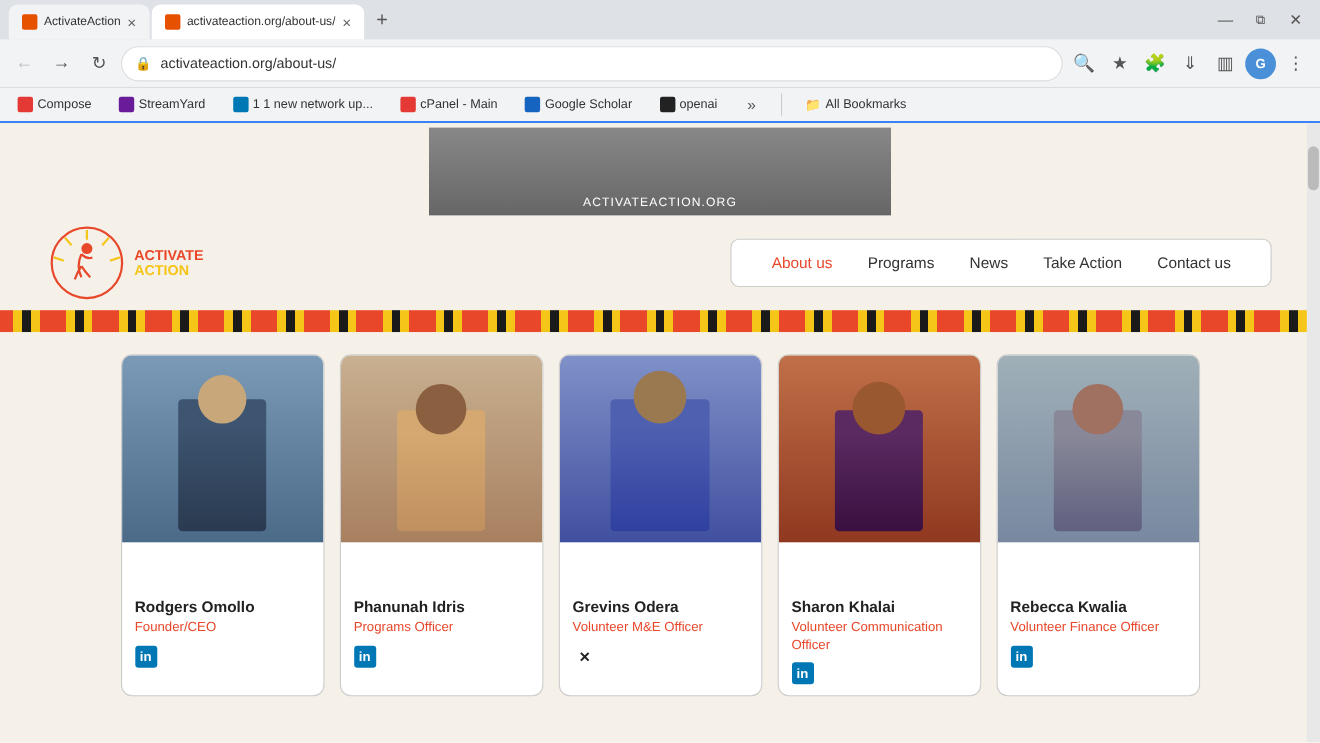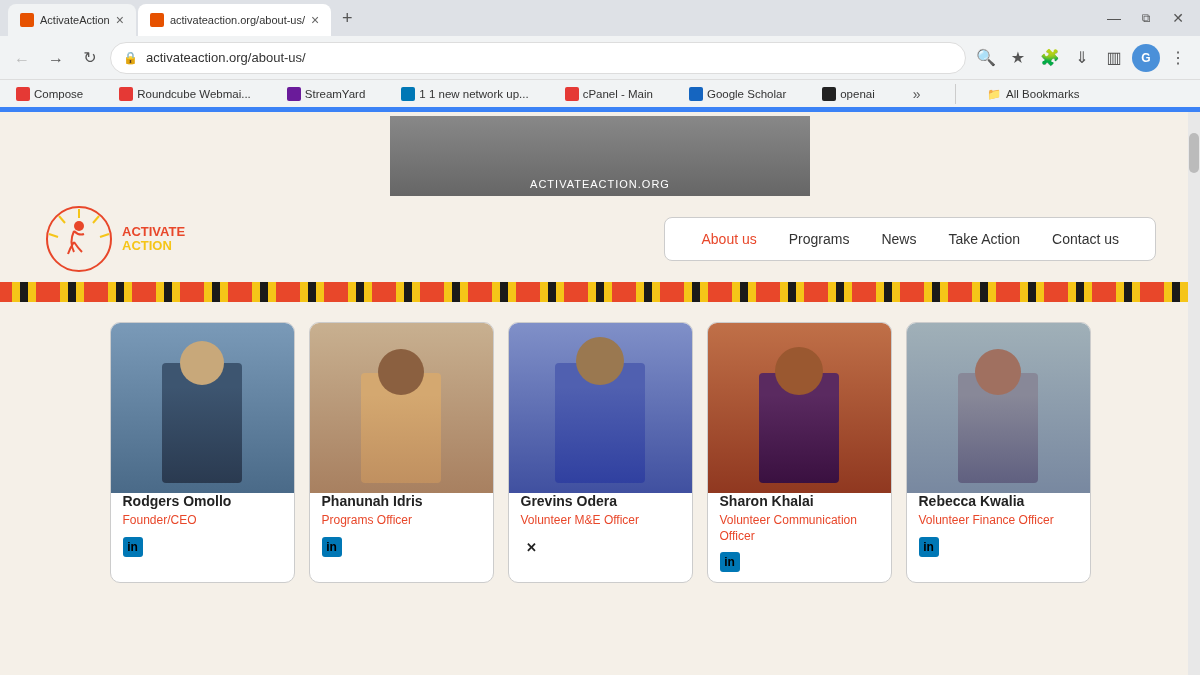--- a/index.html
+++ b/index.html
@@ -20,21 +20,21 @@
     .toolbar { height: 44px; background: #f1f3f4; display: flex; align-items: center; padding: 0 8px; gap: 6px; border-bottom: 1px solid #ddd; }
     .toolbar-btn { width: 28px; height: 28px; border-radius: 50%; border: none; background: transparent; cursor: pointer; display: flex; align-items: center; justify-content: center; font-size: 16px; color: #555; }
     .toolbar-btn.disabled { color: #bbb; cursor: default; }
     .address-bar { flex: 1; height: 32px; background: #fff; border: 1px solid #ddd; border-radius: 16px; display: flex; align-items: center; padding: 0 12px; gap: 8px; font-size: 13px; color: #333; }
     .address-icon { font-size: 12px; color: #555; }
     .address-text { font-size: 13px; color: #333; flex: 1; }
     .toolbar-right { display: flex; gap: 4px; align-items: center; }
     .profile-circle { width: 28px; height: 28px; border-radius: 50%; background: #4a90d9; display: flex; align-items: center; justify-content: center; color: white; font-size: 12px; font-weight: bold; }
 
     
-    .bookmarks-bar { height: 32px; background: #f1f3f4; display: flex; align-items: center; padding: 0 8px; gap: 20px; border-bottom: 5px solid #3b82f6; overflow: hidden; }
+    .bookmarks-bar { height: 32px; background: #f1f3f4; display: flex; align-items: center; padding: 0 8px; gap: 9px; border-bottom: 2px solid #3b82f6; overflow: hidden; }
     .bookmark-item { height: 24px; display: flex; align-items: center; padding: 0 8px; border-radius: 4px; font-size: 11.5px; color: #333; cursor: pointer; white-space: nowrap; gap: 4px; }
     .bookmark-favicon { width: 14px; height: 14px; flex-shrink: 0; border-radius: 2px; }
     .bookmarks-folder { height: 24px; display: flex; align-items: center; padding: 0 8px; gap: 4px; font-size: 11.5px; color: #333; cursor: pointer; border-radius: 4px; white-space: nowrap; }
 
     
     .web-content { flex: 1; background: #f5f0e8; overflow: hidden; position: relative; display: flex; flex-direction: column; }
 
     
     .site-header { background: #f5f0e8; padding: 8px 44px; display: flex; align-items: center; justify-content: space-between; }
     .site-logo { display: flex; align-items: center; gap: 8px; }
@@ -46,33 +46,33 @@
     
     .pattern-bar { height: 20px; background: repeating-linear-gradient(90deg, #e8472a 0px, #e8472a 12px, #f5c518 12px, #f5c518 20px, #1a1a1a 20px, #1a1a1a 28px, #f5c518 28px, #f5c518 36px, #e8472a 36px, #e8472a 48px); }
 
     
     .main-content { flex: 1; padding: 20px 60px 20px; background: #f5f0e8; }
     .team-title { text-align: center; font-size: 38px; font-weight: 400; color: #222; margin-bottom: 24px; font-family: Georgia, serif; }
 
     .team-grid { display: flex; gap: 14px; justify-content: center; }
     .team-card { background: #fff; border: 1.5px solid #ccc; border-radius: 10px; width: 185px; overflow: hidden; display: flex; flex-direction: column; }
     .photo-placeholder { width: 100%; height: 170px; background: #aaa; }
-    .team-info { padding: 0 12px 10px; }
+    .team-info { padding: 28px 12px 10px; margin-top: 22px; }
     .team-name { font-size: 14px; font-weight: bold; color: #222; margin-bottom: 4px; }
     .team-role { font-size: 12px; color: #e8472a; margin-bottom: 8px; line-height: 1.3; }
     .team-social { display: flex; gap: 8px; }
     .social-icon { width: 22px; height: 22px; display: flex; align-items: center; justify-content: center; font-size: 15px; color: #0077b5; cursor: pointer; }
     .social-icon.x { color: #222; font-size: 13px; font-weight: bold; }
 
     
     .scrollbar { position: absolute; right: 0; top: 0; bottom: 0; width: 12px; background: #e8e8e8; }
     .scrollbar-thumb { width: 10px; height: 40px; background: #bbb; border-radius: 6px; margin: 1px auto; position: relative; top: 20px; }
 
     
-    .linkedin-box { width: 20px; height: 20px; background: #0077b5; border-radius: 3px; display: flex; align-items: center; justify-content: center; color: #000000; font-size: 12px; font-weight: bold; }
+    .linkedin-box { width: 20px; height: 20px; background: #0077b5; border-radius: 3px; display: flex; align-items: center; justify-content: center; color: #ffffff; font-size: 12px; font-weight: bold; }
     .fav-orange { background: #e65100; }
   </style>
 </head>
 <body>
 
 <div class="browser-frame">
 
   <div class="tab-bar">
     <div class="tab">
       <div class="tab-favicon fav-orange"></div>
@@ -111,24 +111,20 @@
       <button class="toolbar-btn">⋮</button>
     </div>
   </div>
 
   <div class="bookmarks-bar">
     <div class="bookmark-item">
       <div class="bookmark-favicon" style="background:#e53935;"></div>
       <span>Compose</span>
     </div>
     <div class="bookmark-item">
-      <div class="bookmark-favicon" style="background:#e53935;"></div>
-      <span>Roundcube Webmai...</span>
-    </div>
-    <div class="bookmark-item">
       <div class="bookmark-favicon" style="background:#6a1b9a;"></div>
       <span>StreamYard</span>
     </div>
     <div class="bookmark-item">
       <div class="bookmark-favicon" style="background:#0077b5;"></div>
       <span>1 1 new network up...</span>
     </div>
     <div class="bookmark-item">
       <div class="bookmark-favicon" style="background:#e53935;"></div>
       <span>cPanel - Main</span>

